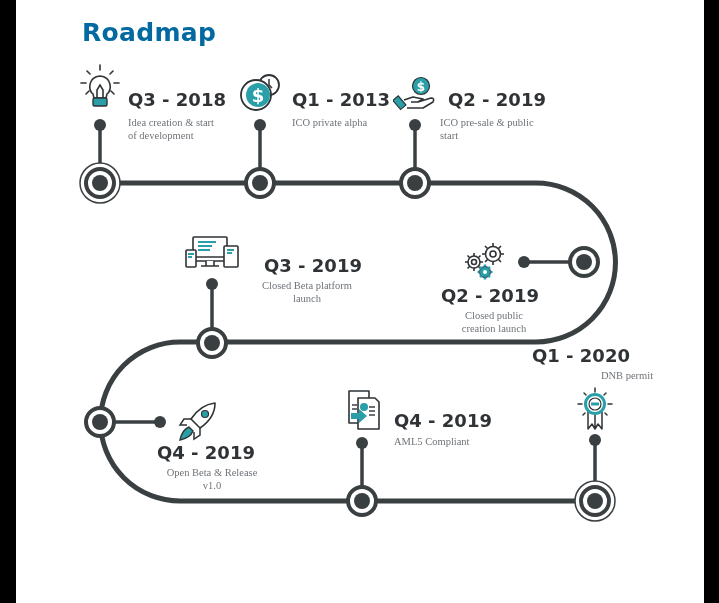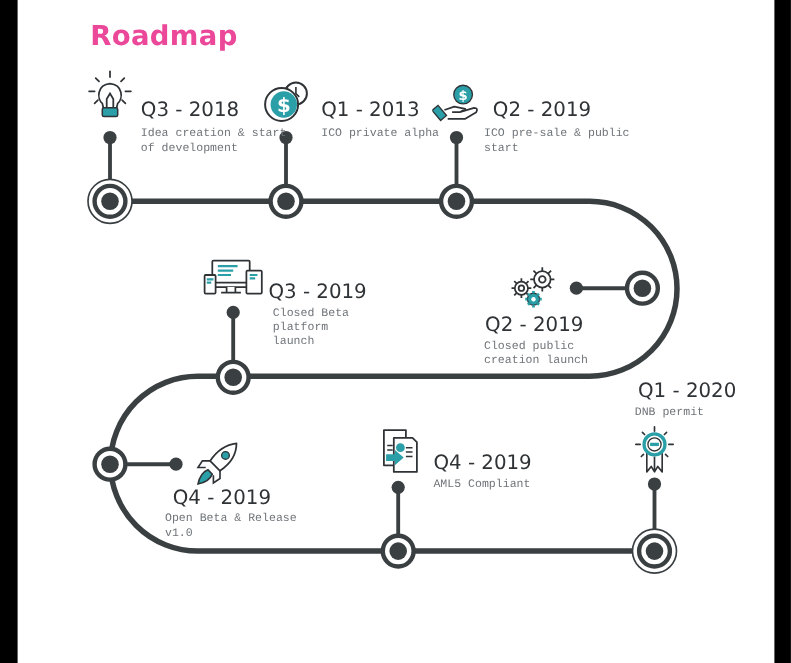--- a/index.html
+++ b/index.html
@@ -1,22 +1,22 @@
 <!DOCTYPE html>
 <html><head>
 <meta charset="utf-8">
 <style>
   html,body{margin:0;padding:0;}
   body{width:719px;height:603px;background:#000;position:relative;overflow:hidden;font-family:"DejaVu Sans","Liberation Sans",sans-serif;}
   #canvas{position:absolute;left:16px;top:0;width:688px;height:603px;background:#fff;}
   #track{position:absolute;left:0;top:0;width:719px;height:603px;}
-  .title{position:absolute;left:82px;top:18px;font-size:25px;font-weight:bold;color:#ec4899;letter-spacing:0.3px;}
-  .q{position:absolute;font-size:18px;font-weight:normal;color:#2f3336;white-space:nowrap;}
-  .desc{position:absolute;font-size:10.5px;color:#6f7479;line-height:13px;font-family:Liberation Mono, monospace;}
-  .center{}
+  .title{position:absolute;left:82px;top:18px;font-size:25px;font-weight:bold;color:#0369a1;letter-spacing:0.3px;}
+  .q{position:absolute;font-size:18px;font-weight:bold;color:#2f3336;white-space:nowrap;}
+  .desc{position:absolute;font-size:10.5px;color:#6f7479;line-height:13px;font-family:Liberation Serif, serif;}
+  .center{text-align:center;}
   .icon{position:absolute;}
 </style>
 </head>
 <body>
 
 <div id="canvas"></div>
 
 <svg id="track" viewBox="0 0 719 603">
 
   <path d="M100 183 L536 183 A79.5 79.5 0 0 1 536 342 L180 342 A79.5 79.5 0 0 0 180 501 L595 501" fill="none" stroke="#3a3f42" stroke-width="5"></path>
@@ -157,21 +157,21 @@
   <g stroke="#2a9fa8" stroke-width="2">
     <line x1="14" y1="7" x2="32" y2="7"></line>
     <line x1="14" y1="11" x2="28" y2="11"></line>
     <line x1="14" y1="15" x2="26" y2="15"></line>
     <line x1="4" y1="19" x2="10" y2="19"></line>
     <line x1="4" y1="22" x2="8" y2="22"></line>
     <line x1="43" y1="15" x2="50" y2="15"></line>
     <line x1="43" y1="18" x2="48" y2="18"></line>
   </g>
 </svg>
-<div class="q" style="left:244px;top:255px">Q3 - 2019</div>
+<div class="q" style="left:264px;top:255px">Q3 - 2019</div>
 <div class="desc center" style="left:248px;top:279px;width:118px">
   <div>Closed Beta platform</div>
   <div>launch</div>
 </div>
 
 <svg class="icon" style="left:176px;top:400px" width="44" height="44" viewBox="0 0 44 44">
   <path d="M39 3 C30 4 21 10 15 19 L24 28 C33 22 39 13 39 3 Z" fill="#fff" stroke="#2f3336" stroke-width="1.6" stroke-linejoin="round"></path>
   <circle cx="29" cy="14" r="3.5" fill="#2a9fa8" stroke="#2f3336" stroke-width="1.2"></circle>
   <path d="M15 19 L8 19 L4 25 L11 25" fill="none" stroke="#2f3336" stroke-width="1.5"></path>
   <path d="M24 28 L24 35 L18 39 L18 32" fill="none" stroke="#2f3336" stroke-width="1.5"></path>
@@ -196,21 +196,21 @@
     <line x1="24" y1="26" x2="30" y2="26"></line>
   </g>
   <circle cx="19" cy="18" r="4" fill="#2a9fa8"></circle>
   <path d="M6 24 L14 24 L14 20 L22 27 L14 34 L14 30 L6 30 Z" fill="#2a9fa8"></path>
 </svg>
 <div class="q" style="left:394px;top:410px">Q4 - 2019</div>
 <div class="desc" style="left:394px;top:435px">
   <div>AML5 Compliant</div>
 </div>
 
-<div class="q" style="left:580px;top:345px">Q1 - 2020</div>
+<div class="q" style="left:532px;top:345px">Q1 - 2020</div>
 <div class="desc center" style="left:577px;top:369px;width:100px">
   <div>DNB permit</div>
 </div>
 <svg class="icon" style="left:575px;top:387px" width="40" height="46" viewBox="0 0 40 46">
   <g stroke="#2f3336" stroke-width="1.5" stroke-linecap="round">
     <line x1="20" y1="1" x2="20" y2="5"></line>
     <line x1="9" y1="6" x2="11" y2="8"></line>
     <line x1="31" y1="6" x2="29" y2="8"></line>
     <line x1="3" y1="17" x2="7" y2="17"></line>
     <line x1="33" y1="17" x2="37" y2="17"></line>

